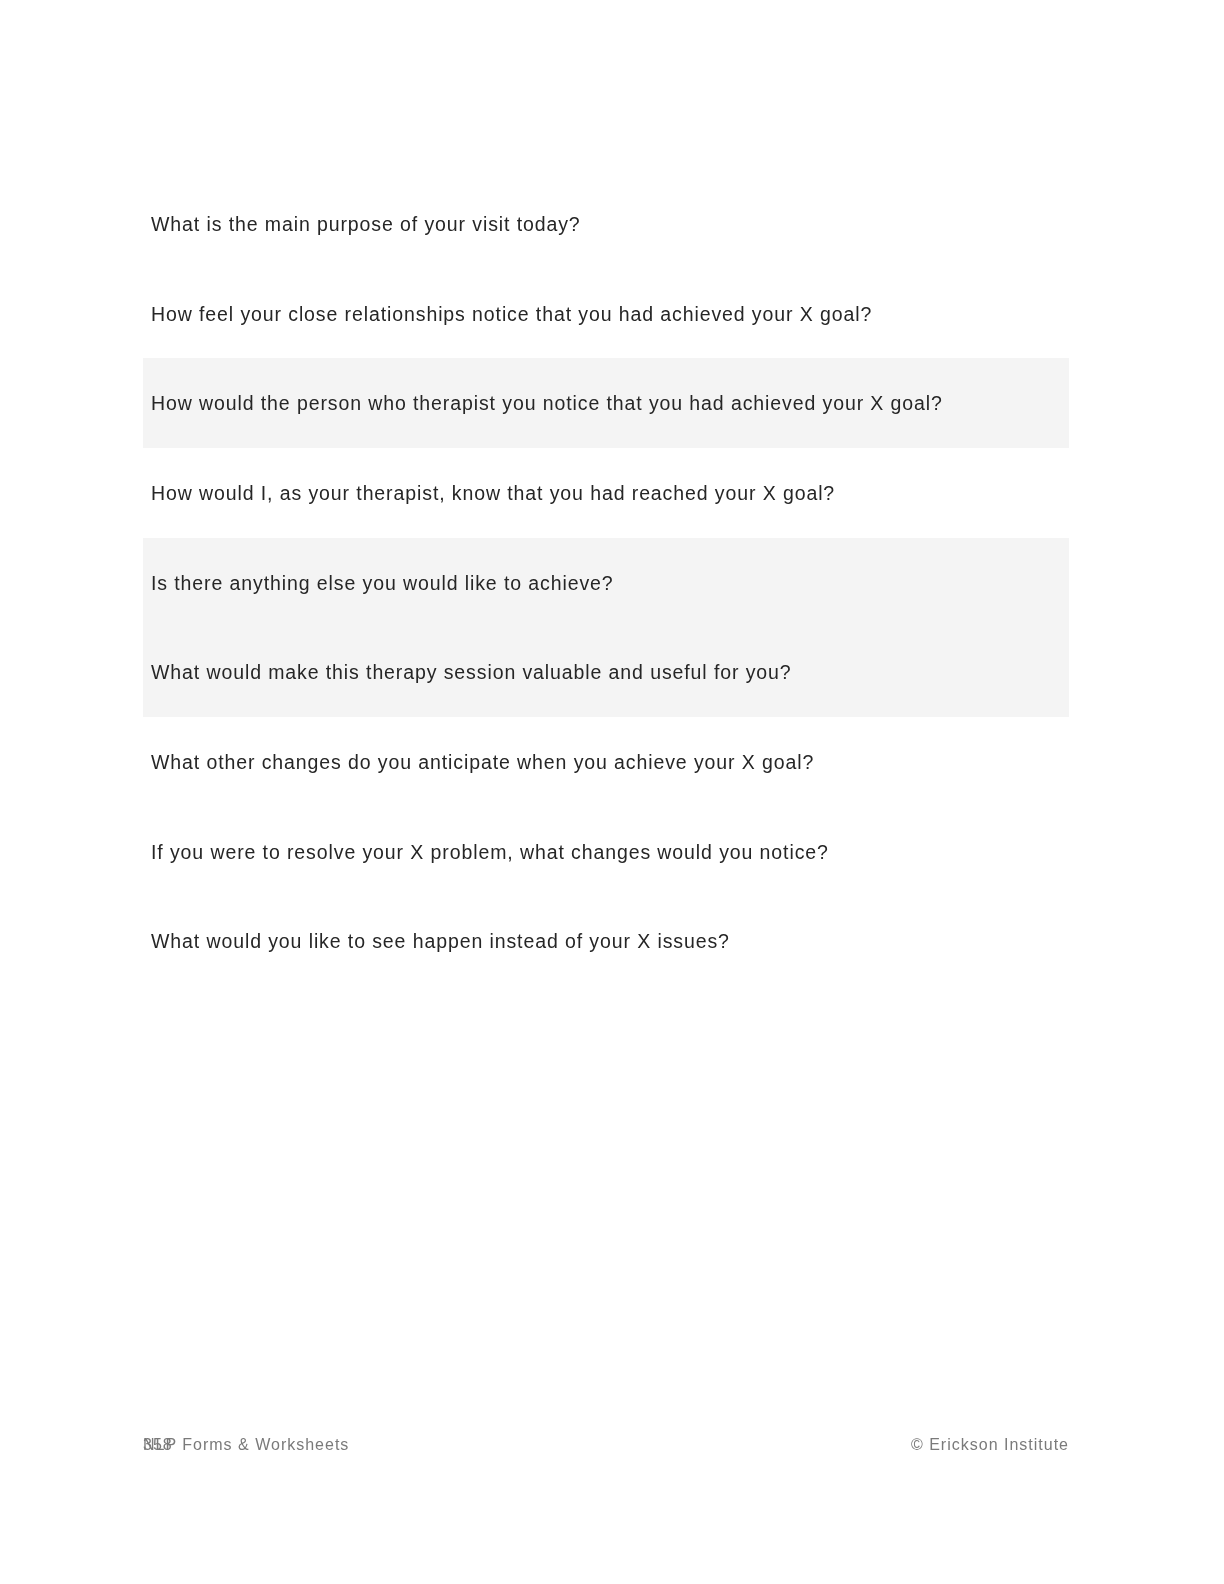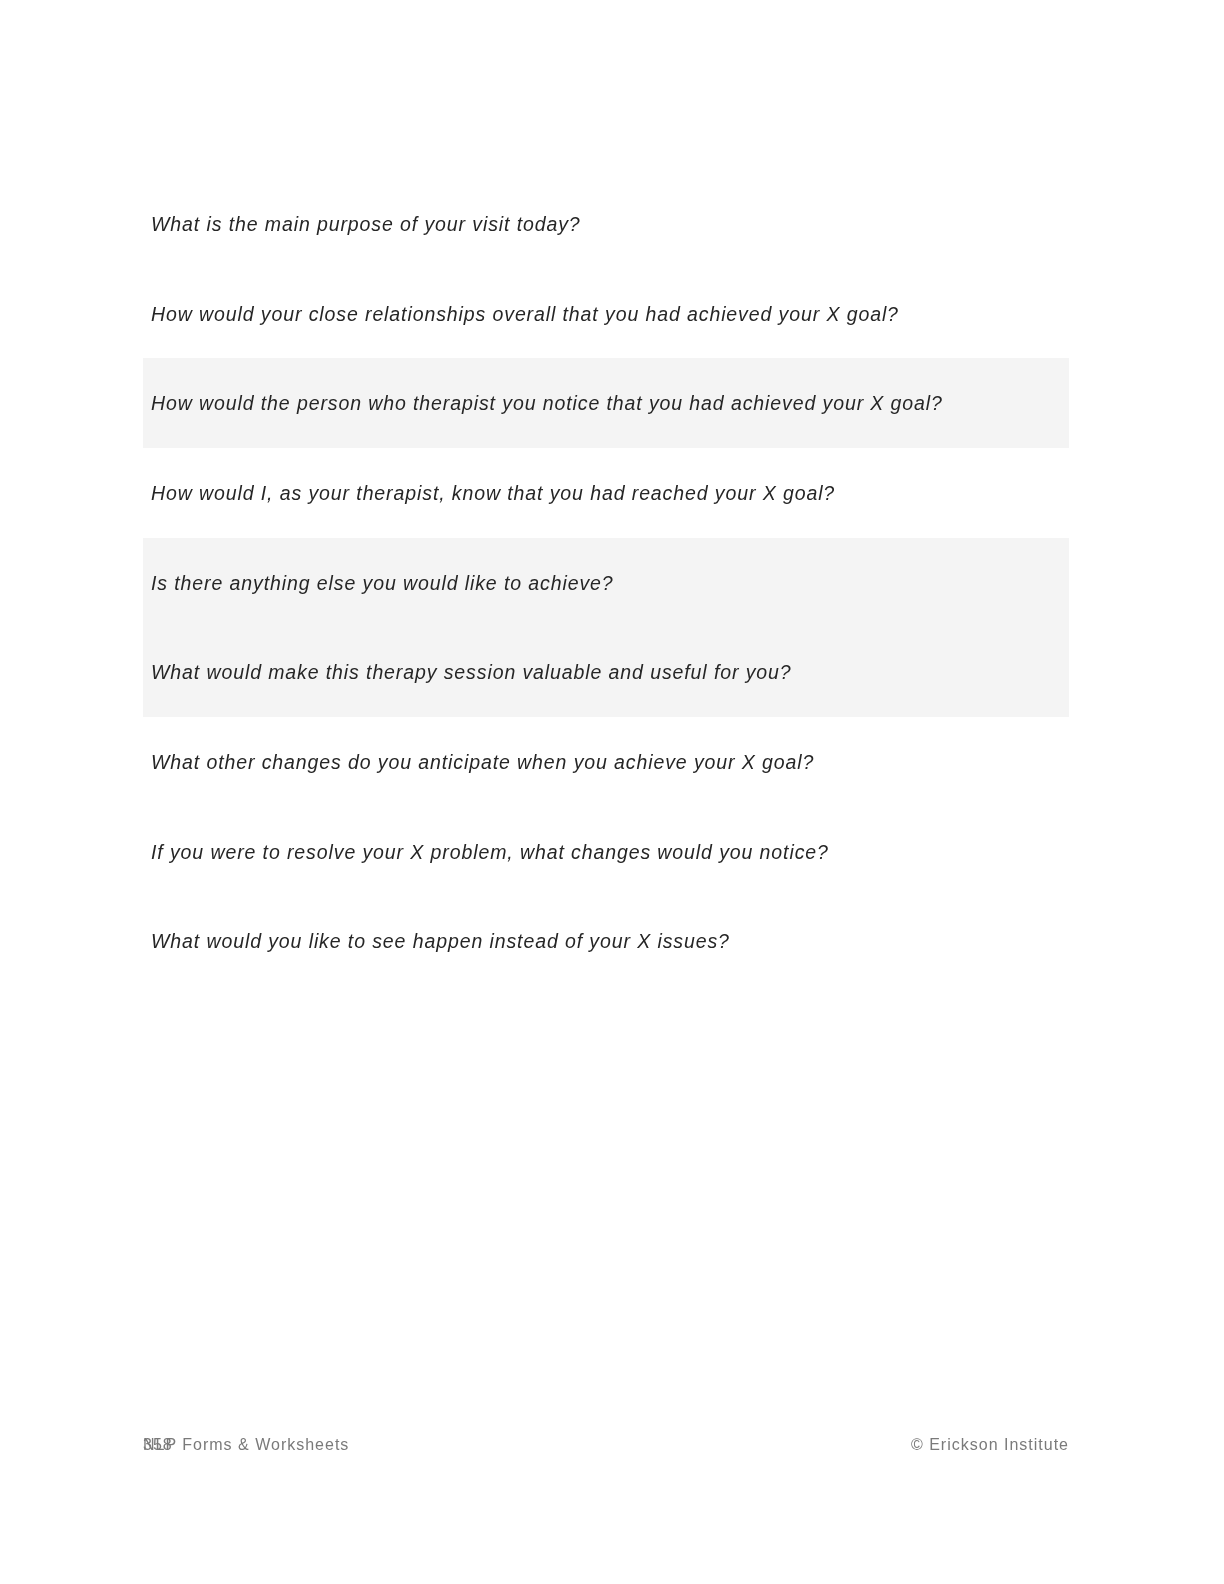--- a/index.html
+++ b/index.html
@@ -20,21 +20,20 @@
     }
     .row {
       height: 89.7px;
       display: flex;
       align-items: center;
       padding: 0 8px;
       box-sizing: border-box;
     }
     .row.shade { background: #f4f4f4; }
     .row span {
-      font-style: italic;
       font-size: 19.5px;
       letter-spacing: 0.9px;
       line-height: 28px;
       color: #262626;
     }
     .footer {
       position: absolute;
       top: 1436px;
       left: 143px;
       width: 926px;
@@ -48,21 +47,21 @@
     .footer .cp { position: absolute; right: 0; }
   </style>
 </head>
 <body>
 
 <div class="qlist">
   <div class="row">
       <span>What is the main purpose of your visit today?</span>
     </div>
   <div class="row">
-      <span>How would your close relationships overall that you had achieved your X goal?</span>
+      <span>How feel your close relationships notice that you had achieved your X goal?</span>
     </div>
   <div class="row shade">
       <span>How would the person who therapist you notice that you had achieved your X goal?</span>
     </div>
   <div class="row">
       <span>How would I, as your therapist, know that you had reached your X goal?</span>
     </div>
   <div class="row shade">
       <span>Is there anything else you would like to achieve?</span>
     </div>

